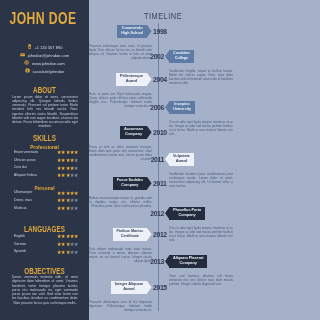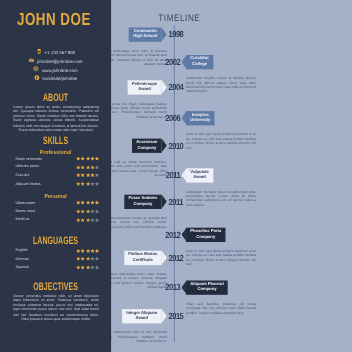--- a/index.html
+++ b/index.html
@@ -6,21 +6,21 @@
   html,body { width:240px; height:320px; overflow:hidden; }
   body {
     font-family:"Liberation Sans", sans-serif;
     background:#a5b1c8;
     -webkit-font-smoothing:antialiased;
   }
   .page { position:relative; width:240px; height:320px; overflow:hidden; }
 
   
   .sidebar {
-    position:absolute; left:0; top:0; width:101px; height:320px;
+    position:absolute; left:0; top:0; width:89px; height:320px;
     background:#2b3547; z-index:3;
   }
   .shadow {
     position:absolute; left:77px; top:0; width:5px; height:320px;
     background:linear-gradient(to right, #c9d1e0 0%, #bcc6d8 40%, #a9b5cc 80%, #a5b1c8 100%);
     z-index:2;
   }
   .name {
     color:#e5a93c; font-weight:bold; font-size:16px; line-height:16px;
     text-align:center; margin-top:10.5px; white-space:nowrap;

